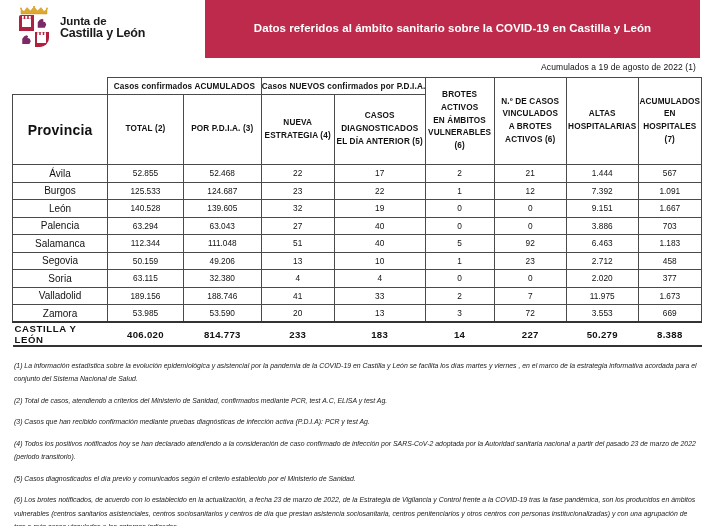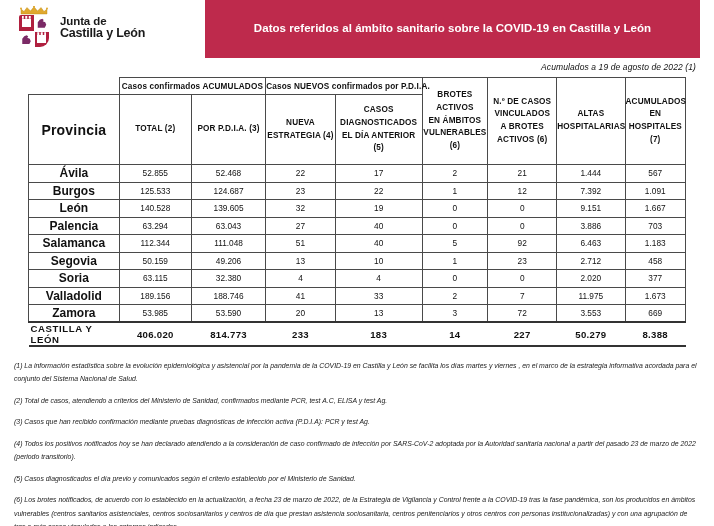--- a/index.html
+++ b/index.html
@@ -96,29 +96,28 @@
     justify-content: center;
     font-size: 11.5px;
     font-weight: bold;
     letter-spacing: 0.05px;
   }
 
   .accum-line {
     text-align: right;
     padding-right: 18px;
     font-size: 8.5px;
-    font-style: italic;
     color: #111;
     margin-top: 6px;
     margin-bottom: 5px;
     letter-spacing: 0.1px;
   }
 
   
-  .table-wrap { padding: 0 28px; }
+  .table-wrap { padding: 0 12px; }
   table.data {
     width: 100%;
     border-collapse: collapse;
     table-layout: fixed;
     font-size: 8.2px;
   }
   table.data th, table.data td {
     border: 1px solid #4a4a4a;
     padding: 0;
     text-align: center;
@@ -142,22 +141,22 @@
     font-weight: bold;
     height: 70px;
     line-height: 1.55;
     font-size: 8.2px;
     letter-spacing: 0.15px;
     padding: 2px 1px;
   }
   td.prov {
     text-align: left;
     padding-left: 4px;
-    font-weight: bold;
-    font-size: 12px;
+    font-weight: normal;
+    font-size: 10px;
     height: 17.5px;
   }
   td.num { font-size: 8.3px; height: 17.5px; }
   tr.total td {
     border-left: none;
     border-right: none;
     border-top: 2px solid #333;
     border-bottom: 2px solid #333;
     font-weight: bold;
     font-size: 9.6px;

